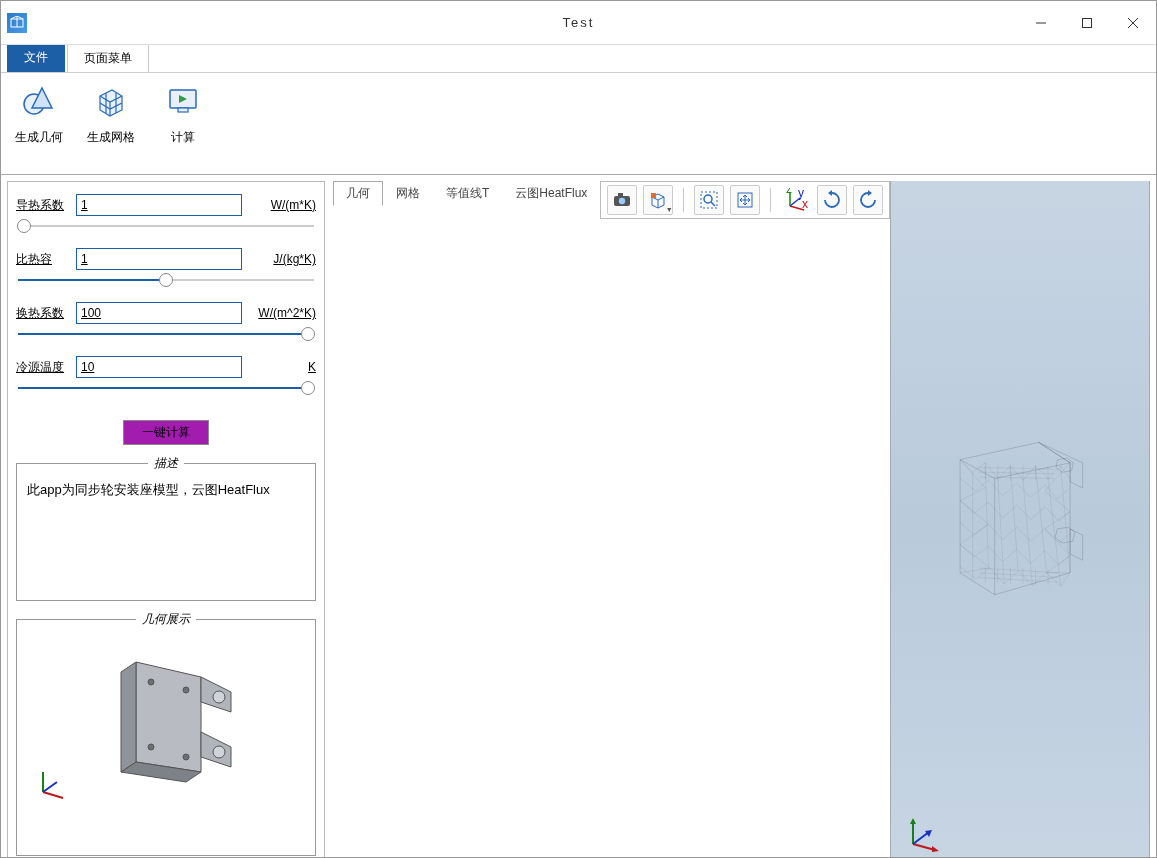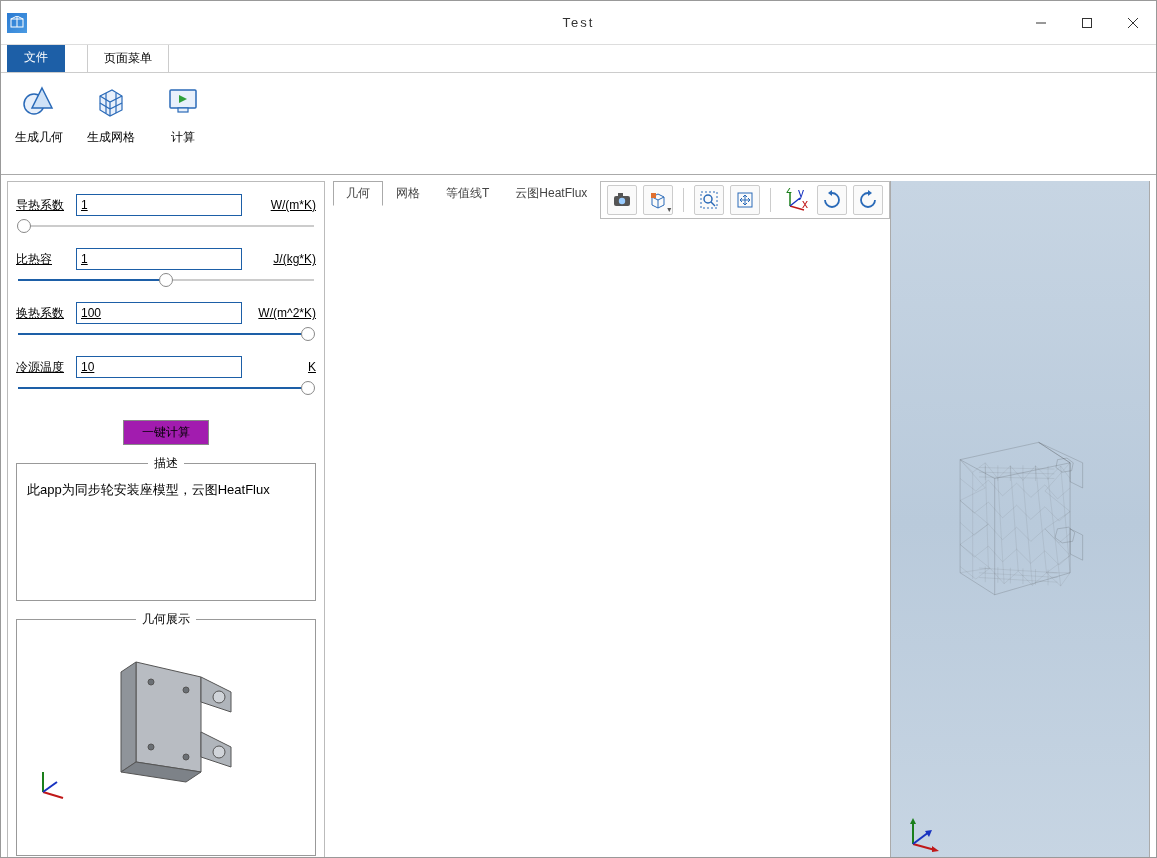--- a/index.html
+++ b/index.html
@@ -6,21 +6,21 @@
 body { background: #fff; width: 1157px; height: 858px; overflow: hidden; border: 1px solid #999; }
 
 
 .titlebar { height: 44px; display: flex; align-items: center; background: #fff; border-bottom: 1px solid #ddd; position: relative; justify-content: space-between; }
 .titlebar .app-icon { width: 20px; height: 20px; margin-left: 6px; background: linear-gradient(135deg,#2a7ad2,#4a9ae2); display:flex; align-items:center; justify-content:center; color:#fff; font-size:10px; }
 .titlebar .title { position:absolute; left:0; right:0; text-align:center; font-size:13px; letter-spacing:2px; color:#333; }
 .titlebar .win-controls { margin-left:auto; display:flex; }
 .titlebar .win-btn { width:46px; height:30px; display:flex; align-items:center; justify-content:center; color:#333; cursor:pointer; }
 
 
-.ribbon-tabs { height:28px; display:flex; align-items:flex-end; background:#fff; border-bottom:1px solid #ccc; padding-left:6px;gap:20px; }
+.ribbon-tabs { height:28px; display:flex; align-items:flex-end; background:#fff; border-bottom:1px solid #ccc; padding-left:6px; }
 .ribbon-tab { padding:5px 16px; border:1px solid transparent; cursor:pointer; }
 .ribbon-tab.active { background:#1d5fa7; color:#fff; border:1px solid #1d5fa7; }
 .ribbon-tab.inactive { background:#fff; border:1px solid #ccc; border-bottom:none; margin-left:2px; }
 
 
 .ribbon { height:102px; border-bottom:1px solid #aaa; display:flex; padding:4px 8px; gap:12px; background:#fff; }
 .ribbon-item { width:60px; text-align:center; cursor:pointer; }
 .ribbon-item .ribbon-icon { height:48px; display:flex; align-items:center; justify-content:center; }
 .ribbon-item .ribbon-label { margin-top:4px; color:#000000; font-size:12px; }
 
@@ -33,21 +33,21 @@
 .param-row .unit { text-align:right; font-size:12px; }
 .slider-wrap { grid-column:1 / span 3; height:22px; display:flex; align-items:center; padding:0 2px 10px 2px;}
 .slider-track { flex:1; height:2px; background:#ccc; position:relative; }
 .slider-fill { position:absolute; left:0; top:0; height:2px; background:#1d5fa7; }
 .slider-thumb { position:absolute; top:-6px; width:14px; height:14px; border-radius:50%; background:#fff; border:1px solid #888; margin-left:-7px; }
 
 .calc-btn-wrap { text-align:center; margin-top:16px; }
 .calc-btn { border:1px solid #888; background:#a21caf; padding:3px 18px; cursor:pointer; }
 
 fieldset { border:1px solid #999; margin-top:10px; padding:4px; }
-fieldset legend { padding:0 6px; text-align:center; }
+fieldset legend { padding:0 6px; text-align:center;font-style:italic; }
 .desc-box { min-height:120px; padding:4px 6px; line-height:1.5; font-size:13px; }
 .preview-box { height:180px; display:flex; align-items:center; justify-content:center; position:relative; }
 
 
 .right { flex:1; margin:6px 6px 6px 4px; display:flex; flex-direction:row; }
 .view-tabs { height:24px; display:flex; align-items:center; gap:0; }
 .view-tab { padding:3px 12px; border:1px solid transparent; cursor:pointer; color:#444; }
 .view-tab.active { border:1px solid #aaa; border-bottom-color:#fff; background:#fff; }
 .view-toolbar { height:38px; border:1px solid #bbb; display:flex; align-items:center; gap:6px; padding:2px 6px; background:#fff; }
 .tool-btn { width:30px; height:30px; border:1px solid #ccc; display:flex; align-items:center; justify-content:center; cursor:pointer; background:#fafafa; border-radius:2px; }

